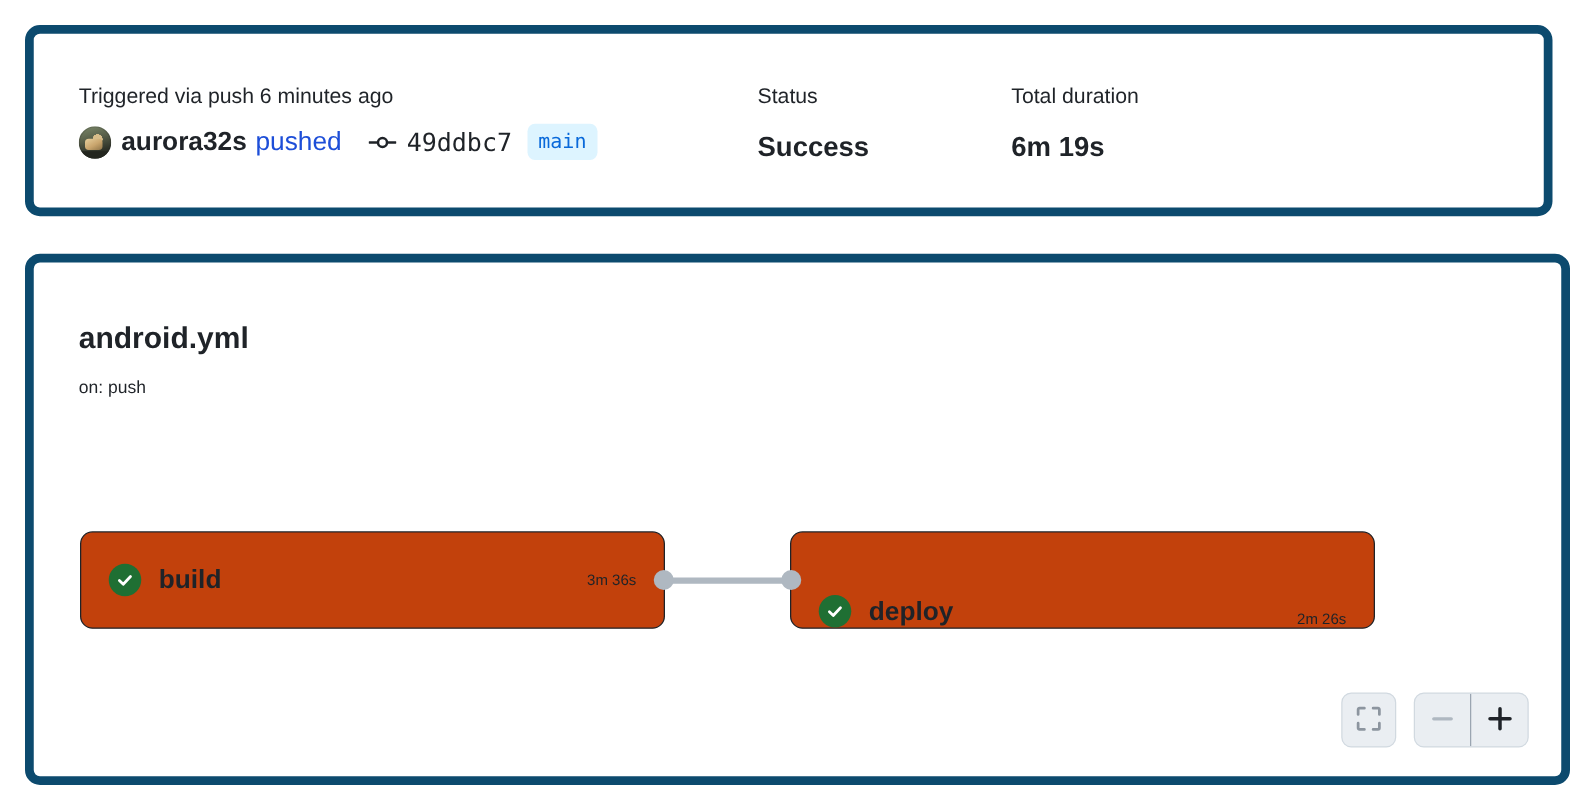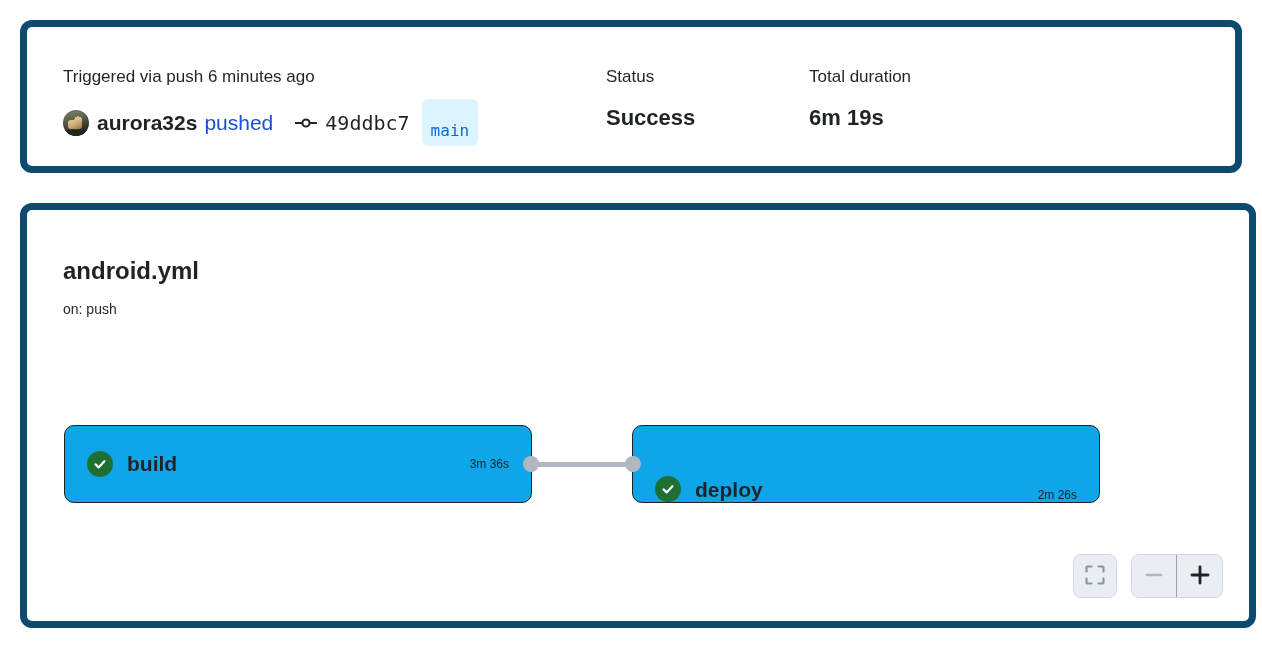--- a/index.html
+++ b/index.html
@@ -126,21 +126,21 @@
     color: #1f2328;
     white-space: nowrap;
   }
   .branch-badge {
     margin-left: 12px;
     background: #ddf4ff;
     color: #0969da;
     font-family: "DejaVu Sans Mono", "Liberation Mono", monospace;
     font-size: 16px;
     line-height: 1;
-    padding: 24px 9px 7px 9px;
+    padding: 6px 9px 7px 9px;
     border-radius: 6px;
     white-space: nowrap;
   }
 
   
   #graph-card {
     left: 20px;
     top: 203px;
     width: 1236px;
     height: 425px;
@@ -168,21 +168,21 @@
     top: 86px;
     font-size: 14px;
     line-height: 26px;
     color: #1f2328;
   }
 
   
   .job-node {
     position: absolute;
     box-sizing: border-box;
-    background: #0ea5e9;
+    background: #c2410c;
     border: 1px solid #1f2328;
     border-radius: 10px;
     display: flex;
     align-items: center;
     height: 78px;
   }
   #node-build {
     left: 37px;
     top: 215px;
     width: 468px;

